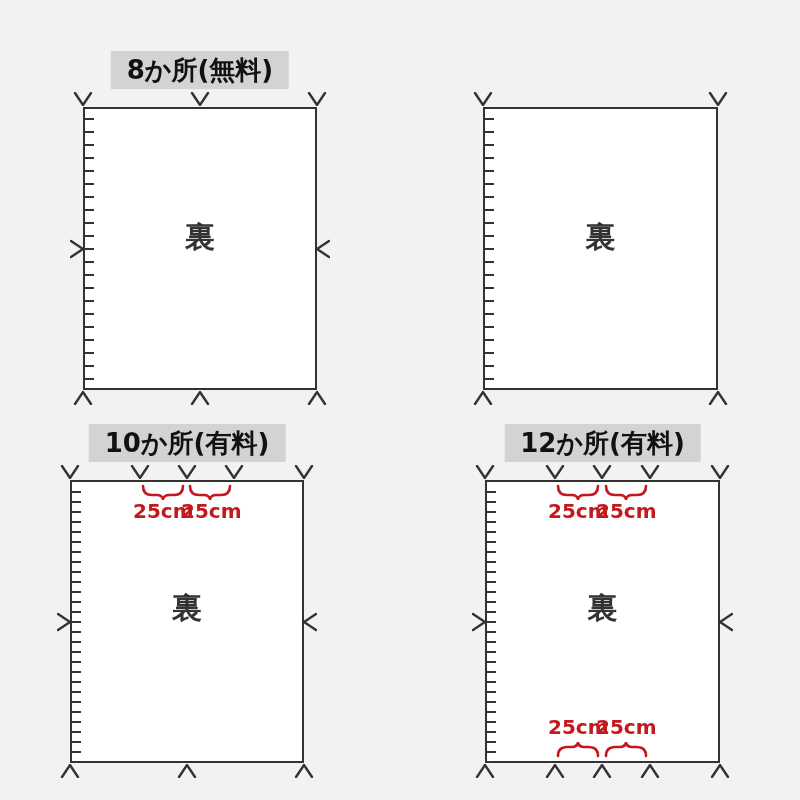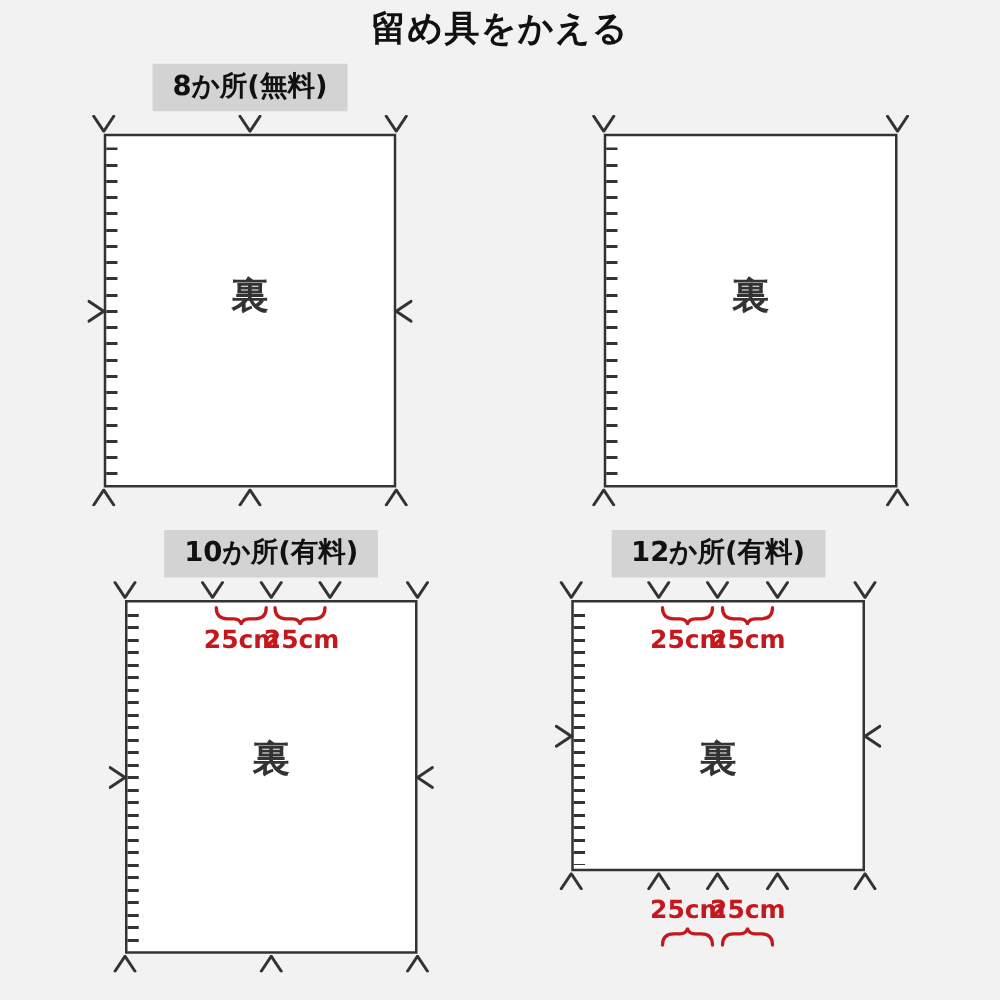--- a/index.html
+++ b/index.html
@@ -27,21 +27,21 @@
   .ticks{
     position:absolute;left:0;top:9px;bottom:3px;width:9px;
     background:repeating-linear-gradient(
       to bottom,
       #333333 0px,#333333 2.3px,
       transparent 2.3px,transparent var(--tick-gap,13px));
   }
   .label-box{
     position:absolute;left:50%;top:-56px;transform:translateX(-50%);
     background:#d3d3d3;color:#111;
-    font-size:22px;font-weight:bold;line-height:30px;
+    font-size:26px;font-weight:bold;line-height:30px;
     padding:4px 16px;white-space:nowrap;
   }
   .back{
     position:absolute;left:0;width:100%;text-align:center;
     font-size:30px;line-height:30px;font-weight:bold;color:#333;
   }
   .chev{position:absolute;width:20px;height:14px;line-height:0;display:block;}
   .chev svg{display:block;}
   .chev-up{transform:rotate(180deg);}
   .chev-left{transform:rotate(90deg);}
@@ -51,21 +51,20 @@
     position:absolute;width:60px;text-align:center;
     font-size:20px;font-weight:bold;color:#c2181e;line-height:22px;
     white-space:nowrap;
   }
 </style>
 </head>
 <body>
 
 <div class="canvas">
 
-  <h1 class="title">留め具をかえる</h1>
 
   <section class="panel" style="left:83px;top:107px;width:234px;height:283px;">
     <div class="label-box">8か所(無料)</div>
     <div class="rect">
       <div class="ticks" style="--tick-gap:13px"></div>
     </div>
     <span class="back" style="top:115px">裏</span>
     <i class="chev chev-down" style="left:-10px;top:-15px">
         <svg viewBox="0 0 20 14" width="20" height="14">
           <polyline points="2,1 10,13 18,1" fill="none" stroke="#333333" stroke-width="2.4" stroke-linecap="round"></polyline>
@@ -128,21 +127,21 @@
           <polyline points="2,1 10,13 18,1" fill="none" stroke="#333333" stroke-width="2.4" stroke-linecap="round"></polyline>
         </svg>
       </i>
     <i class="chev chev-up" style="left:225px;top:calc(100% + 1px)">
         <svg viewBox="0 0 20 14" width="20" height="14">
           <polyline points="2,1 10,13 18,1" fill="none" stroke="#333333" stroke-width="2.4" stroke-linecap="round"></polyline>
         </svg>
       </i>
   </section>
 
-  <section class="panel" style="left:100px;top:480px;width:234px;height:283px;">
+  <section class="panel" style="left:70px;top:480px;width:234px;height:283px;">
     <div class="label-box">10か所(有料)</div>
     <div class="rect">
       <div class="ticks" style="--tick-gap:10px"></div>
     </div>
     <span class="back" style="top:113px">裏</span>
     <i class="chev chev-down" style="left:-10px;top:-15px">
         <svg viewBox="0 0 20 14" width="20" height="14">
           <polyline points="2,1 10,13 18,1" fill="none" stroke="#333333" stroke-width="2.4" stroke-linecap="round"></polyline>
         </svg>
       </i>
@@ -198,21 +197,21 @@
           <polyline points="2,1 10,13 18,1" fill="none" stroke="#333333" stroke-width="2.4" stroke-linecap="round"></polyline>
         </svg>
       </i>
     <i class="chev chev-up" style="left:224px;top:calc(100% + 1px)">
         <svg viewBox="0 0 20 14" width="20" height="14">
           <polyline points="2,1 10,13 18,1" fill="none" stroke="#333333" stroke-width="2.4" stroke-linecap="round"></polyline>
         </svg>
       </i>
   </section>
 
-  <section class="panel" style="left:457px;top:480px;width:235px;height:217px;">
+  <section class="panel" style="left:485px;top:480px;width:235px;height:283px;">
     <div class="label-box">12か所(有料)</div>
     <div class="rect">
       <div class="ticks" style="--tick-gap:10px"></div>
     </div>
     <span class="back" style="top:113px">裏</span>
     <i class="chev chev-down" style="left:-10px;top:-15px">
         <svg viewBox="0 0 20 14" width="20" height="14">
           <polyline points="2,1 10,13 18,1" fill="none" stroke="#333333" stroke-width="2.4" stroke-linecap="round"></polyline>
         </svg>
       </i>

